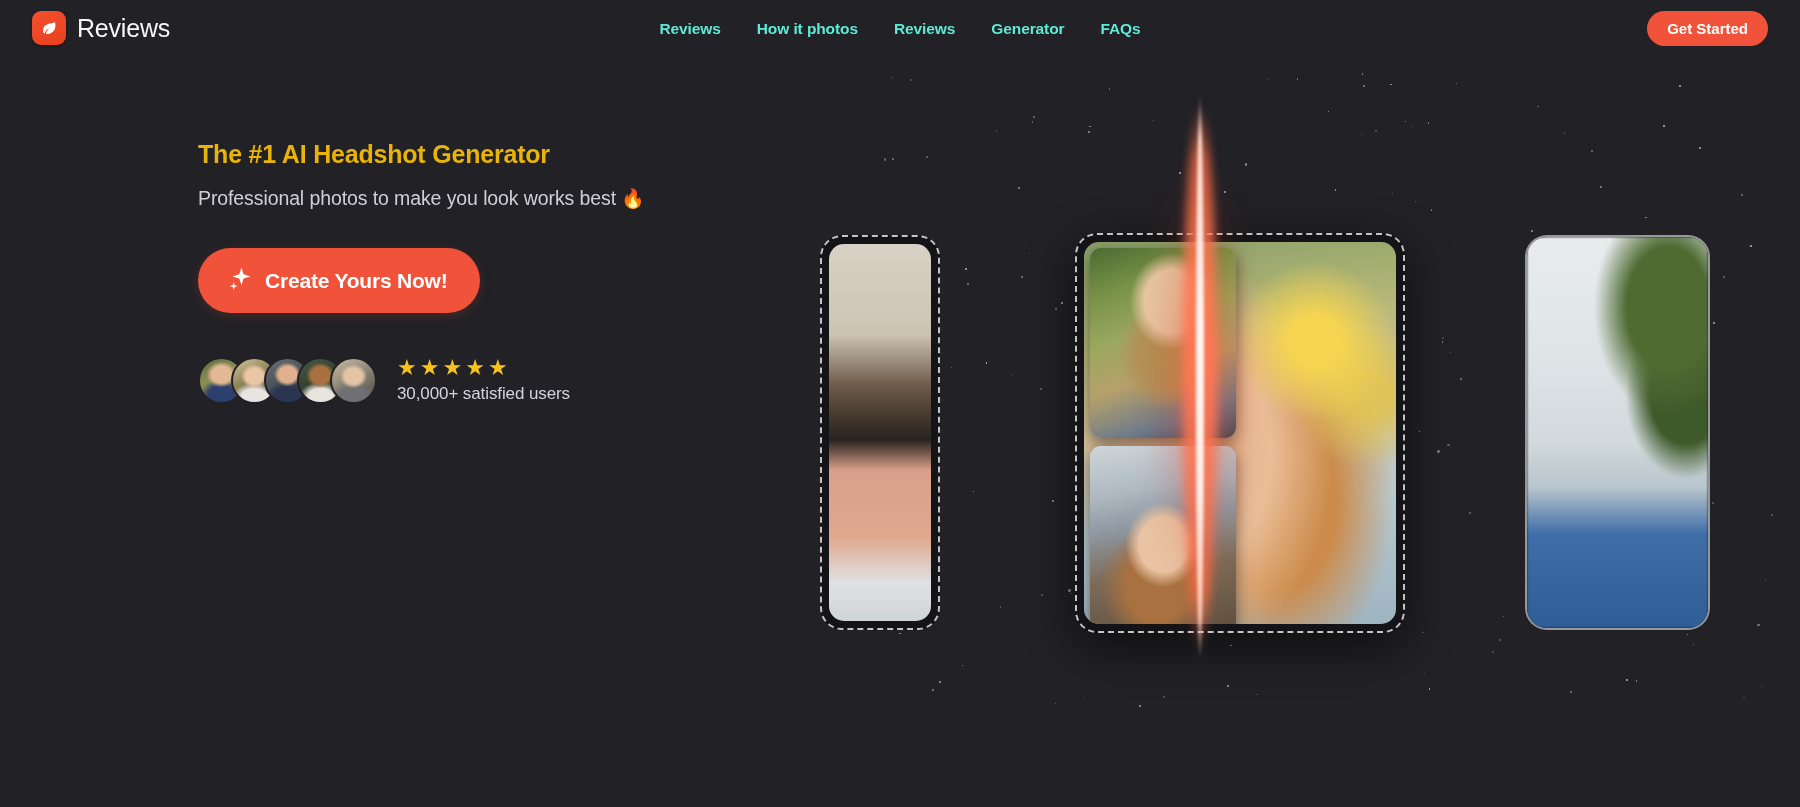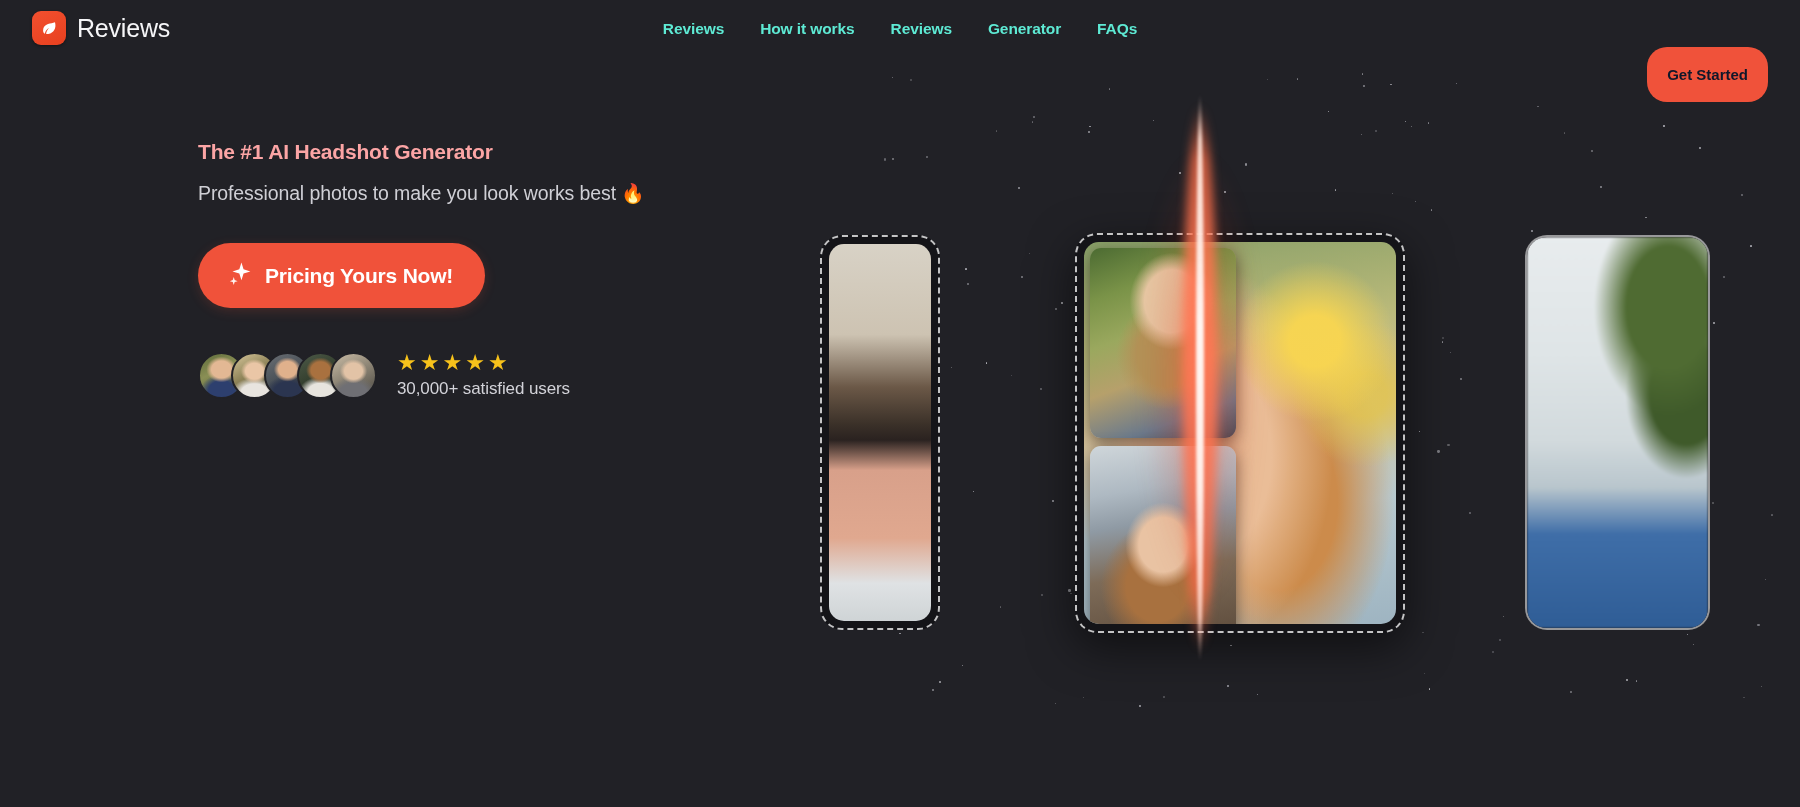--- a/index.html
+++ b/index.html
@@ -51,35 +51,34 @@
     top:0; height:58px;
     display:flex; align-items:center; gap:36px;
   }
   .nav-link {
     color:#5eead4; font-size:15.5px; font-weight:700;
     letter-spacing:-.1px; cursor:pointer;
     white-space:nowrap;
   }
   .cta-nav {
     position:absolute; right:32px; top:11px;
-    background:#f0523a; color:#0f172a;
+    background:#f0523a; color:#ffffff;
     font-size:15px; font-weight:700;
     border:none; border-radius:20px;
-    padding:19px 20px; cursor:pointer;
+    padding:9px 20px; cursor:pointer;
     white-space:nowrap;
-    margin-top:36px;
   }
 
   
   .hero-left {
     position:absolute; left:198px; top:140px;
     width:640px; z-index:20;
   }
   .eyebrow {
-    color:#fca5a5; font-size:21px; font-weight:700;
+    color:#eab308; font-size:25px; font-weight:700;
     letter-spacing:-.2px; margin-bottom:18px;
   }
   .headline {
     color:#ffffff;
     font-size:62px; font-weight:700;
     line-height:1.1; letter-spacing:-1.6px;
     max-width:500px;
     margin-bottom:24px;
   }
   .subhead {
@@ -404,21 +403,21 @@
       <div class="brand-mark">
         <svg width="20" height="20" viewBox="0 0 24 24" aria-hidden="true">
           <path d="M19.2 5.1c-2.6 1.3-5.6 1.2-8.4 2.1C7.4 8.3 5 10.9 4.9 14.6c-.05 1.9.8 3.5 2.2 4.4.2-3.1 2.1-5.6 5-7.1-2 1.9-3.3 4.2-3.6 7 1.1.4 2.4.4 3.6.1 4.2-1 7.2-4.6 7.6-9.1.1-1.7-.1-3.3-.5-4.8z" fill="#ffffff"></path>
         </svg>
       </div>
       <span class="brand-name">Reviews</span>
     </div>
 
     <div class="nav-links">
       <span class="nav-link">Reviews</span>
-      <span class="nav-link">How it works</span>
+      <span class="nav-link">How it photos</span>
       <span class="nav-link">Reviews</span>
       <span class="nav-link">Generator</span>
       <span class="nav-link">FAQs</span>
     </div>
 
     <button class="cta-nav">Get Started</button>
   </div>
 
   <div class="hero-left">
 
@@ -430,21 +429,21 @@
       <span class="emoji">🔥</span>
     </div>
 
     <button class="cta-main">
       <span class="sparkle">
         <svg width="26" height="26" viewBox="0 0 32 32" aria-hidden="true">
           <path d="M19 3 l2.6 8.4 L30 14 l-8.4 2.6 L19 25 l-2.6-8.4 L8 14 l8.4-2.6 Z" fill="#ffffff"></path>
           <path d="M9.5 21 l1.2 3.6 L14.3 26 l-3.6 1.2 L9.5 30.8 l-1.2-3.6 L4.7 26 l3.6-1.4 Z" fill="#ffffff" opacity=".92"></path>
         </svg>
       </span>
-      <span>Pricing Yours Now!</span>
+      <span>Create Yours Now!</span>
     </button>
 
     <div class="social">
 
       <div class="avatars">
         <div class="avatar" style="background:radial-gradient(ellipse 40% 34% at 50% 36%, #e3b894 0 58%, rgba(227,184,148,0) 88%), radial-gradient(ellipse 56% 44% at 50% 86%, #2d3f6e 0 54%, rgba(45,63,110,0) 88%), linear-gradient(155deg,#5d6a3a 0%,#8a8f55 40%,#3f4a2e 100%);"></div>
         <div class="avatar" style="background:radial-gradient(ellipse 36% 32% at 50% 40%, #eac6a6 0 58%, rgba(234,198,166,0) 88%), radial-gradient(ellipse 60% 40% at 50% 90%, #e8e4df 0 52%, rgba(232,228,223,0) 88%), linear-gradient(150deg,#d8c79b 0%,#8e8358 44%,#3b3b2c 100%);"></div>
         <div class="avatar" style="background:radial-gradient(ellipse 36% 32% at 50% 36%, #e0b18c 0 58%, rgba(224,177,140,0) 88%), radial-gradient(ellipse 58% 42% at 50% 88%, #2b3550 0 54%, rgba(43,53,80,0) 88%), linear-gradient(150deg,#6b6f74 0%,#4b5259 46%,#24282c 100%);"></div>
         <div class="avatar" style="background:radial-gradient(ellipse 38% 34% at 50% 38%, #a9713f 0 58%, rgba(169,113,63,0) 88%), radial-gradient(ellipse 58% 42% at 50% 90%, #e7e4de 0 52%, rgba(231,228,222,0) 88%), linear-gradient(150deg,#4d5a48 0%,#35402f 46%,#1c2219 100%);"></div>
         <div class="avatar" style="background:radial-gradient(ellipse 36% 32% at 50% 40%, #e2c3a6 0 58%, rgba(226,195,166,0) 88%), radial-gradient(ellipse 62% 44% at 50% 92%, #6f6f74 0 52%, rgba(111,111,116,0) 88%), linear-gradient(150deg,#cbbda6 0%,#8e8676 46%,#4a4740 100%);"></div>

